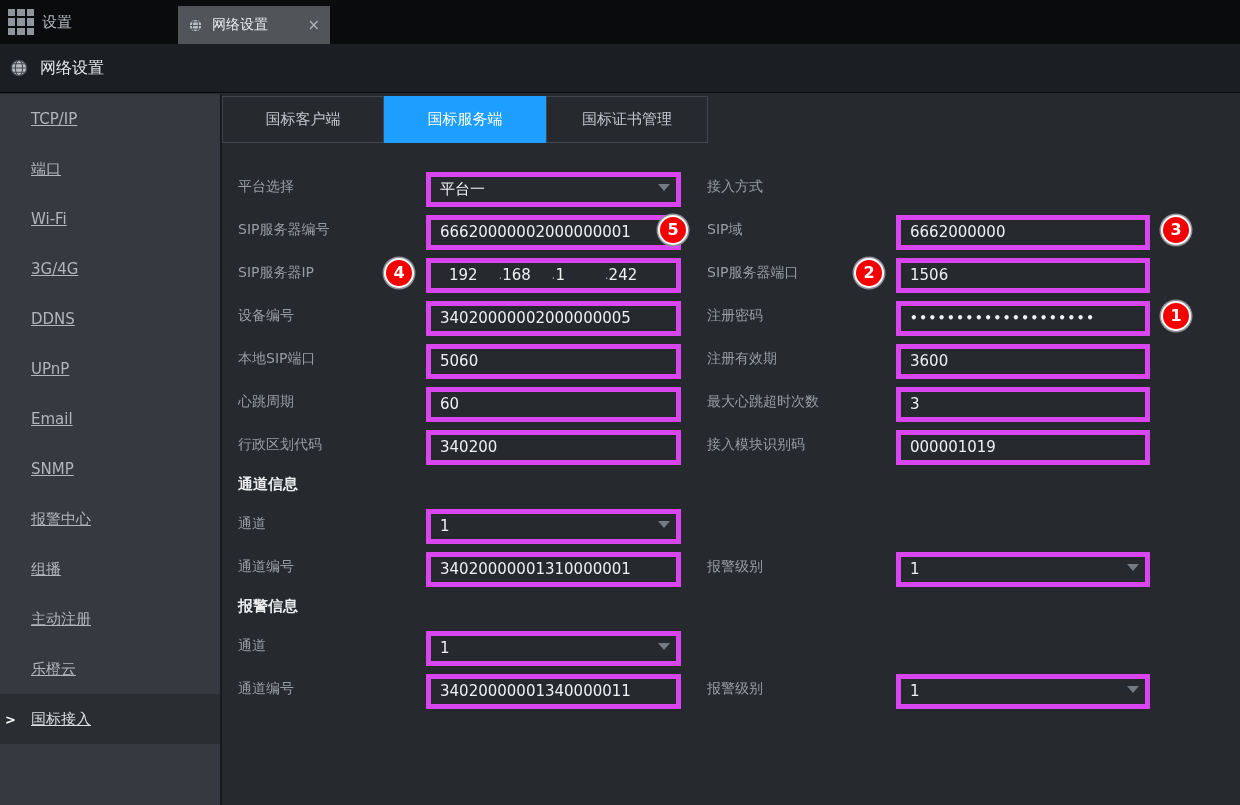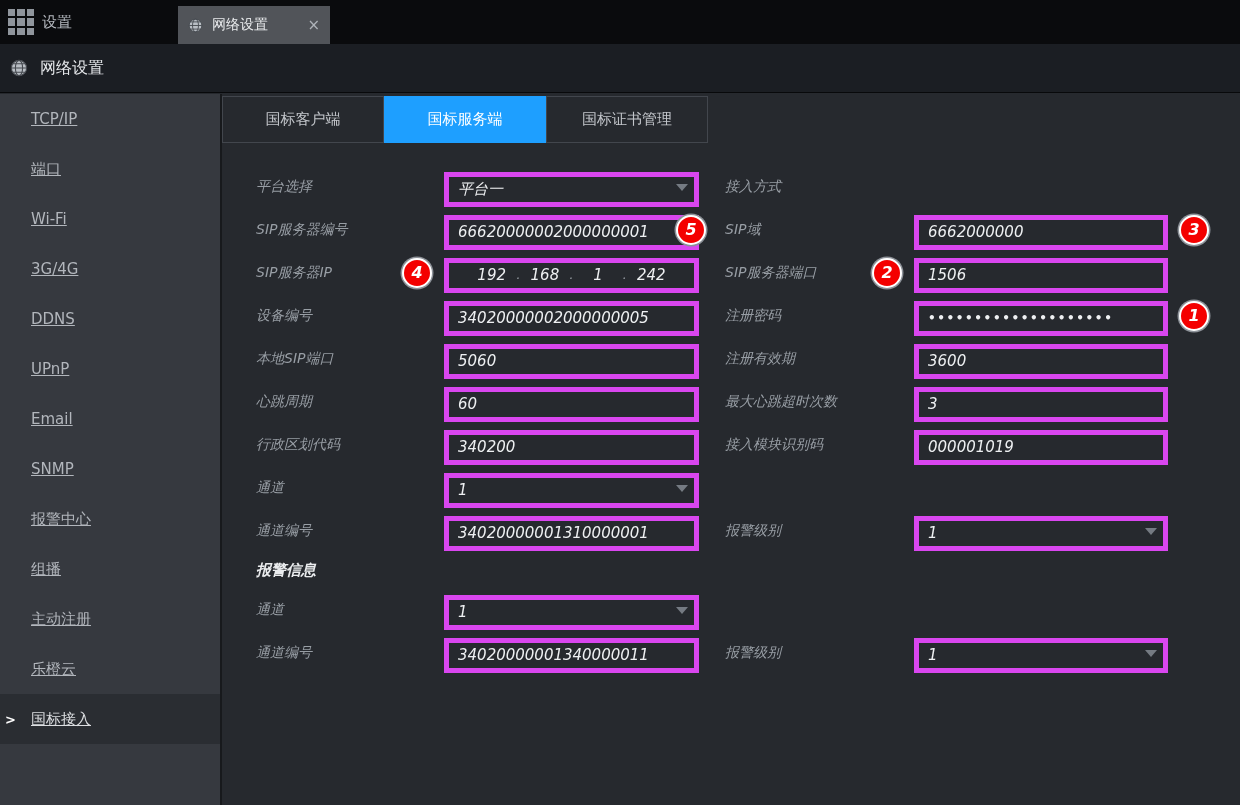--- a/index.html
+++ b/index.html
@@ -30,36 +30,36 @@
     font-size:15px; color:#b2b6bc; position:relative; cursor:default;text-decoration:underline; }
   .side-item.selected { background:#2a2d32; color:#dcdee1; }
   .sel-arrow { position:absolute; left:5px; color:#ffffff; font-weight:bold; font-size:13px; }
 
   .content { flex:1; position:relative; background:#26292e; }
   .tabs { display:flex; margin-top:2px; height:47px; }
   .tab { width:162px; display:flex; align-items:center; justify-content:center;
     font-size:15px; color:#c3c6cb; border:1px solid #42464d; cursor:default; }
   .tab.active { background:#1e9fff; color:#ffffff; border:none; }
 
-  .form { margin-top:22px; padding-left:34px;font-style:italic; }
+  .form { margin-top:22px; padding-left:16px; }
   .frow { display:grid; grid-template-columns:188px 255px 215px 254px; height:43px; align-items:center; }
   .flabel { color:#989ea5; font-size:14px; }
   .flabel.second { padding-left:26px; }
   .section-title { height:36px; display:flex; align-items:center;
     font-size:15px; font-weight:bold; color:#eaecee; }
 
   .field { position:relative; height:30px; }
   .input { width:100%; height:35px; border:5px solid #d946ef; background:transparent;
     color:#eef0f2; font-size:15px; padding:0 9px; display:flex; align-items:center; }
   .input.password { font-size:12px; letter-spacing:1.6px; font-weight:bold; }
   .dd-arrow { position:absolute; right:11px; top:12px; width:0; height:0;
     border-left:6px solid transparent; border-right:6px solid transparent;
     border-top:7px solid #757b83; }
   .ip-input { justify-content:space-between; padding:0 18px; }
-  .ip-input .oct { flex:1; text-align:center; }
+  .ip-input .oct { flex:1; text-align:left; }
   .ip-input .dot { color:#9aa0a6; font-size:12px; }
 
   .badge { position:absolute; top:50%; transform:translateY(-50%); width:30px; height:30px;
     border-radius:50%; background:#f40000; border:2px solid #ffffff;
     box-shadow:0 0 0 1.5px #8d9299; color:#ffffff; font-weight:bold; font-size:16px;
     display:flex; align-items:center; justify-content:center; z-index:3; }
   .badge.at-right-edge { right:-7px; }
   .badge.outside-right { right:-41px; }
   .badge.outside-left { left:-42px; }
 
@@ -220,20 +220,21 @@
         <div class="flabel">行政区划代码</div>
         <div class="field">
           <div class="input">340200</div>
         </div>
         <div class="flabel second">接入模块识别码</div>
         <div class="field">
           <div class="input">000001019</div>
         </div>
       </div>
 
+      <div class="section-title">通道信息</div>
 
       <div class="frow">
         <div class="flabel">通道</div>
         <div class="field">
           <div class="input">
             <span>1</span>
             <span class="dd-arrow"></span>
           </div>
         </div>
         <div></div>

